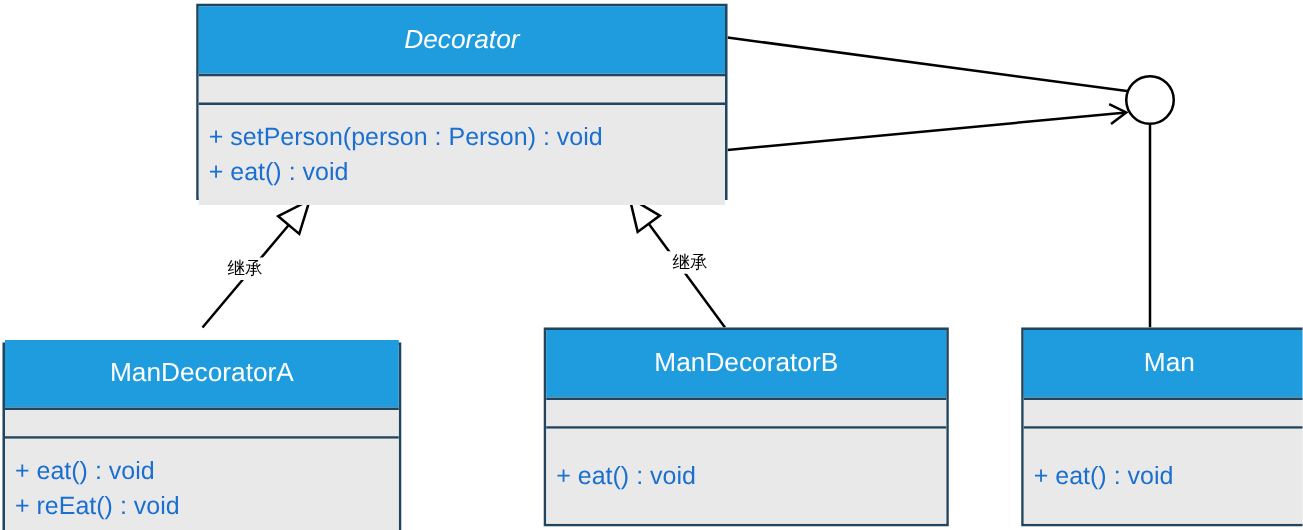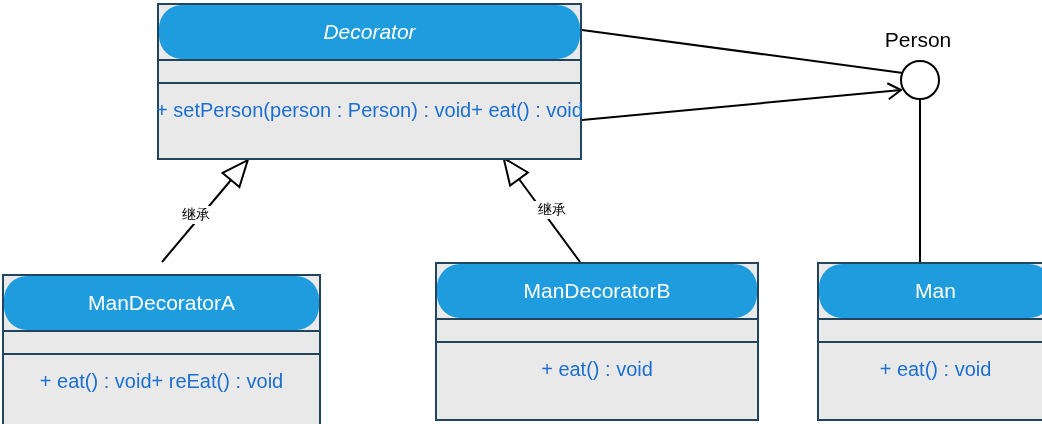--- a/index.html
+++ b/index.html
@@ -48,35 +48,34 @@
   }
   .uml-head {
     flex: none;
     height: 54px;
     background: var(--class-header-fill);
     color: var(--class-title-text);
     display: flex;
     align-items: center;
     justify-content: center;
     font-size: 21px;
-    border-radius: 23px;
   }
   .uml-head.abstract { font-style: italic; }
   .uml-attrs {
     flex: none;
     height: 25px;
     border-top: 2px solid var(--class-border);
     border-bottom: 2px solid var(--class-border);
     background: var(--section-fill);
   }
   .uml-ops {
     flex: 1;
     background: var(--section-fill);
     display: flex;
-    flex-direction: row;
+    flex-direction: column;
     justify-content: center;
     padding: 12px 8px;
   }
   .uml-ops .op {
     color: var(--method-text);
     font-size: 20px;
     line-height: 28px;
     white-space: nowrap;
   }
   .edge-label {
@@ -151,17 +150,16 @@
   </div>
 
   <div class="uml-class" id="cls-man">
     <div class="uml-head">Man</div>
     <div class="uml-attrs"></div>
     <div class="uml-ops">
       <div class="op">+ eat() : void</div>
     </div>
   </div>
 
-  <div class="edge-label" id="lbl-interface">Person</div>
   <div class="edge-label cjk" id="lbl-inherit-left">继承</div>
   <div class="edge-label cjk" id="lbl-inherit-right">继承</div>
 
 </div>
 
 </body></html>

